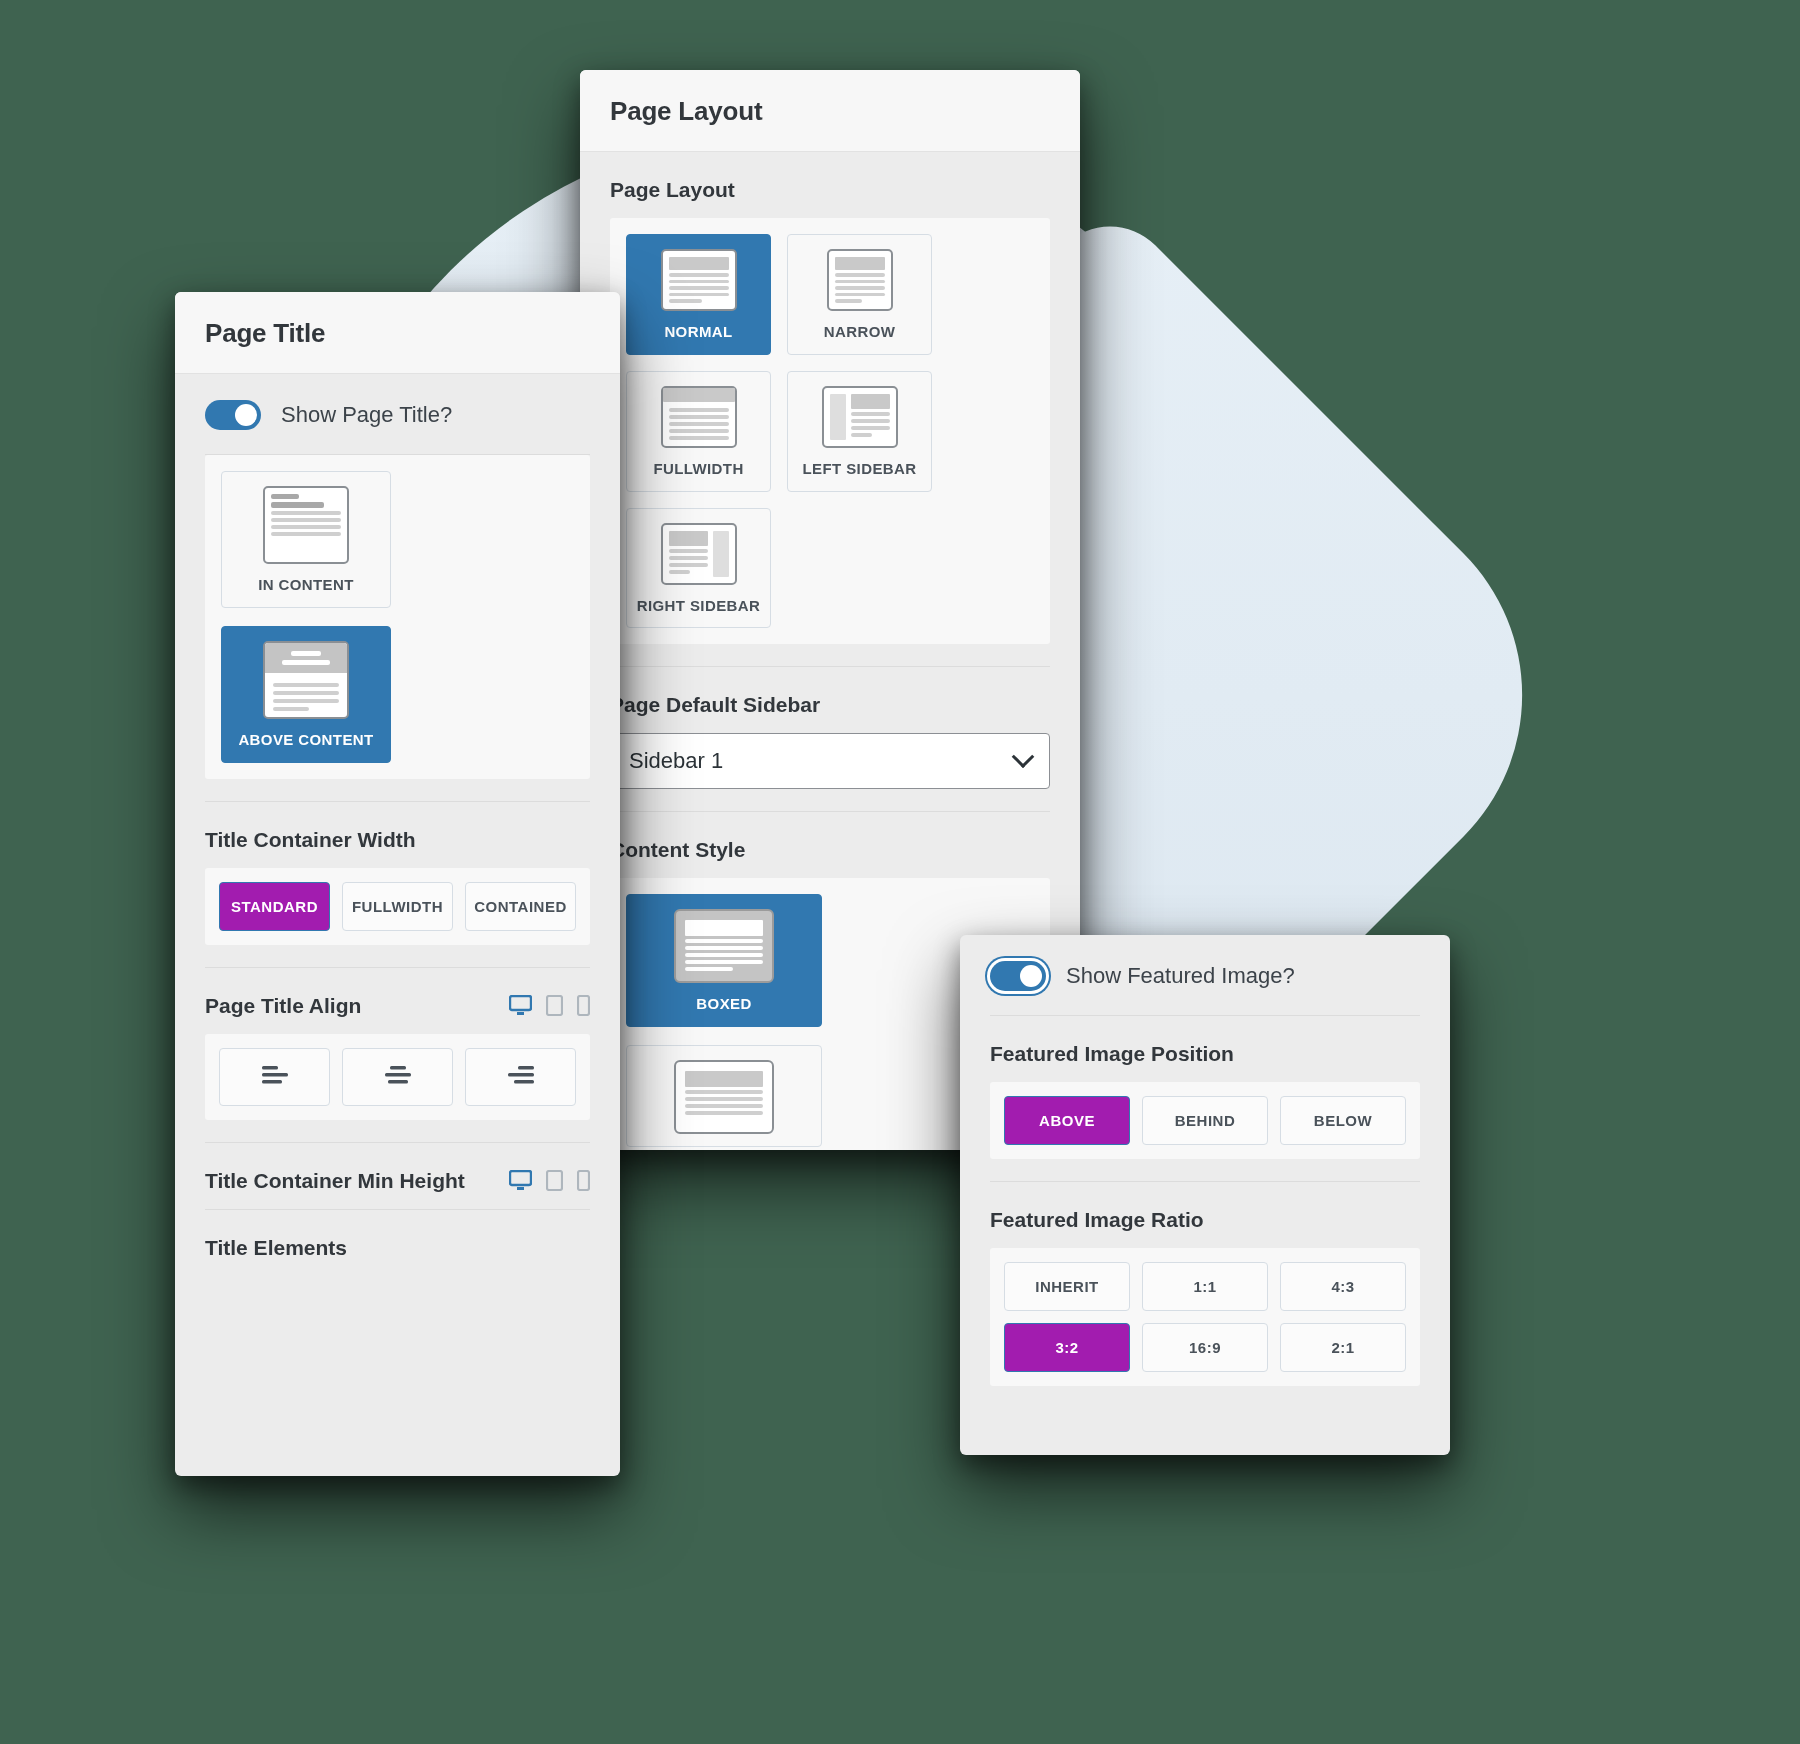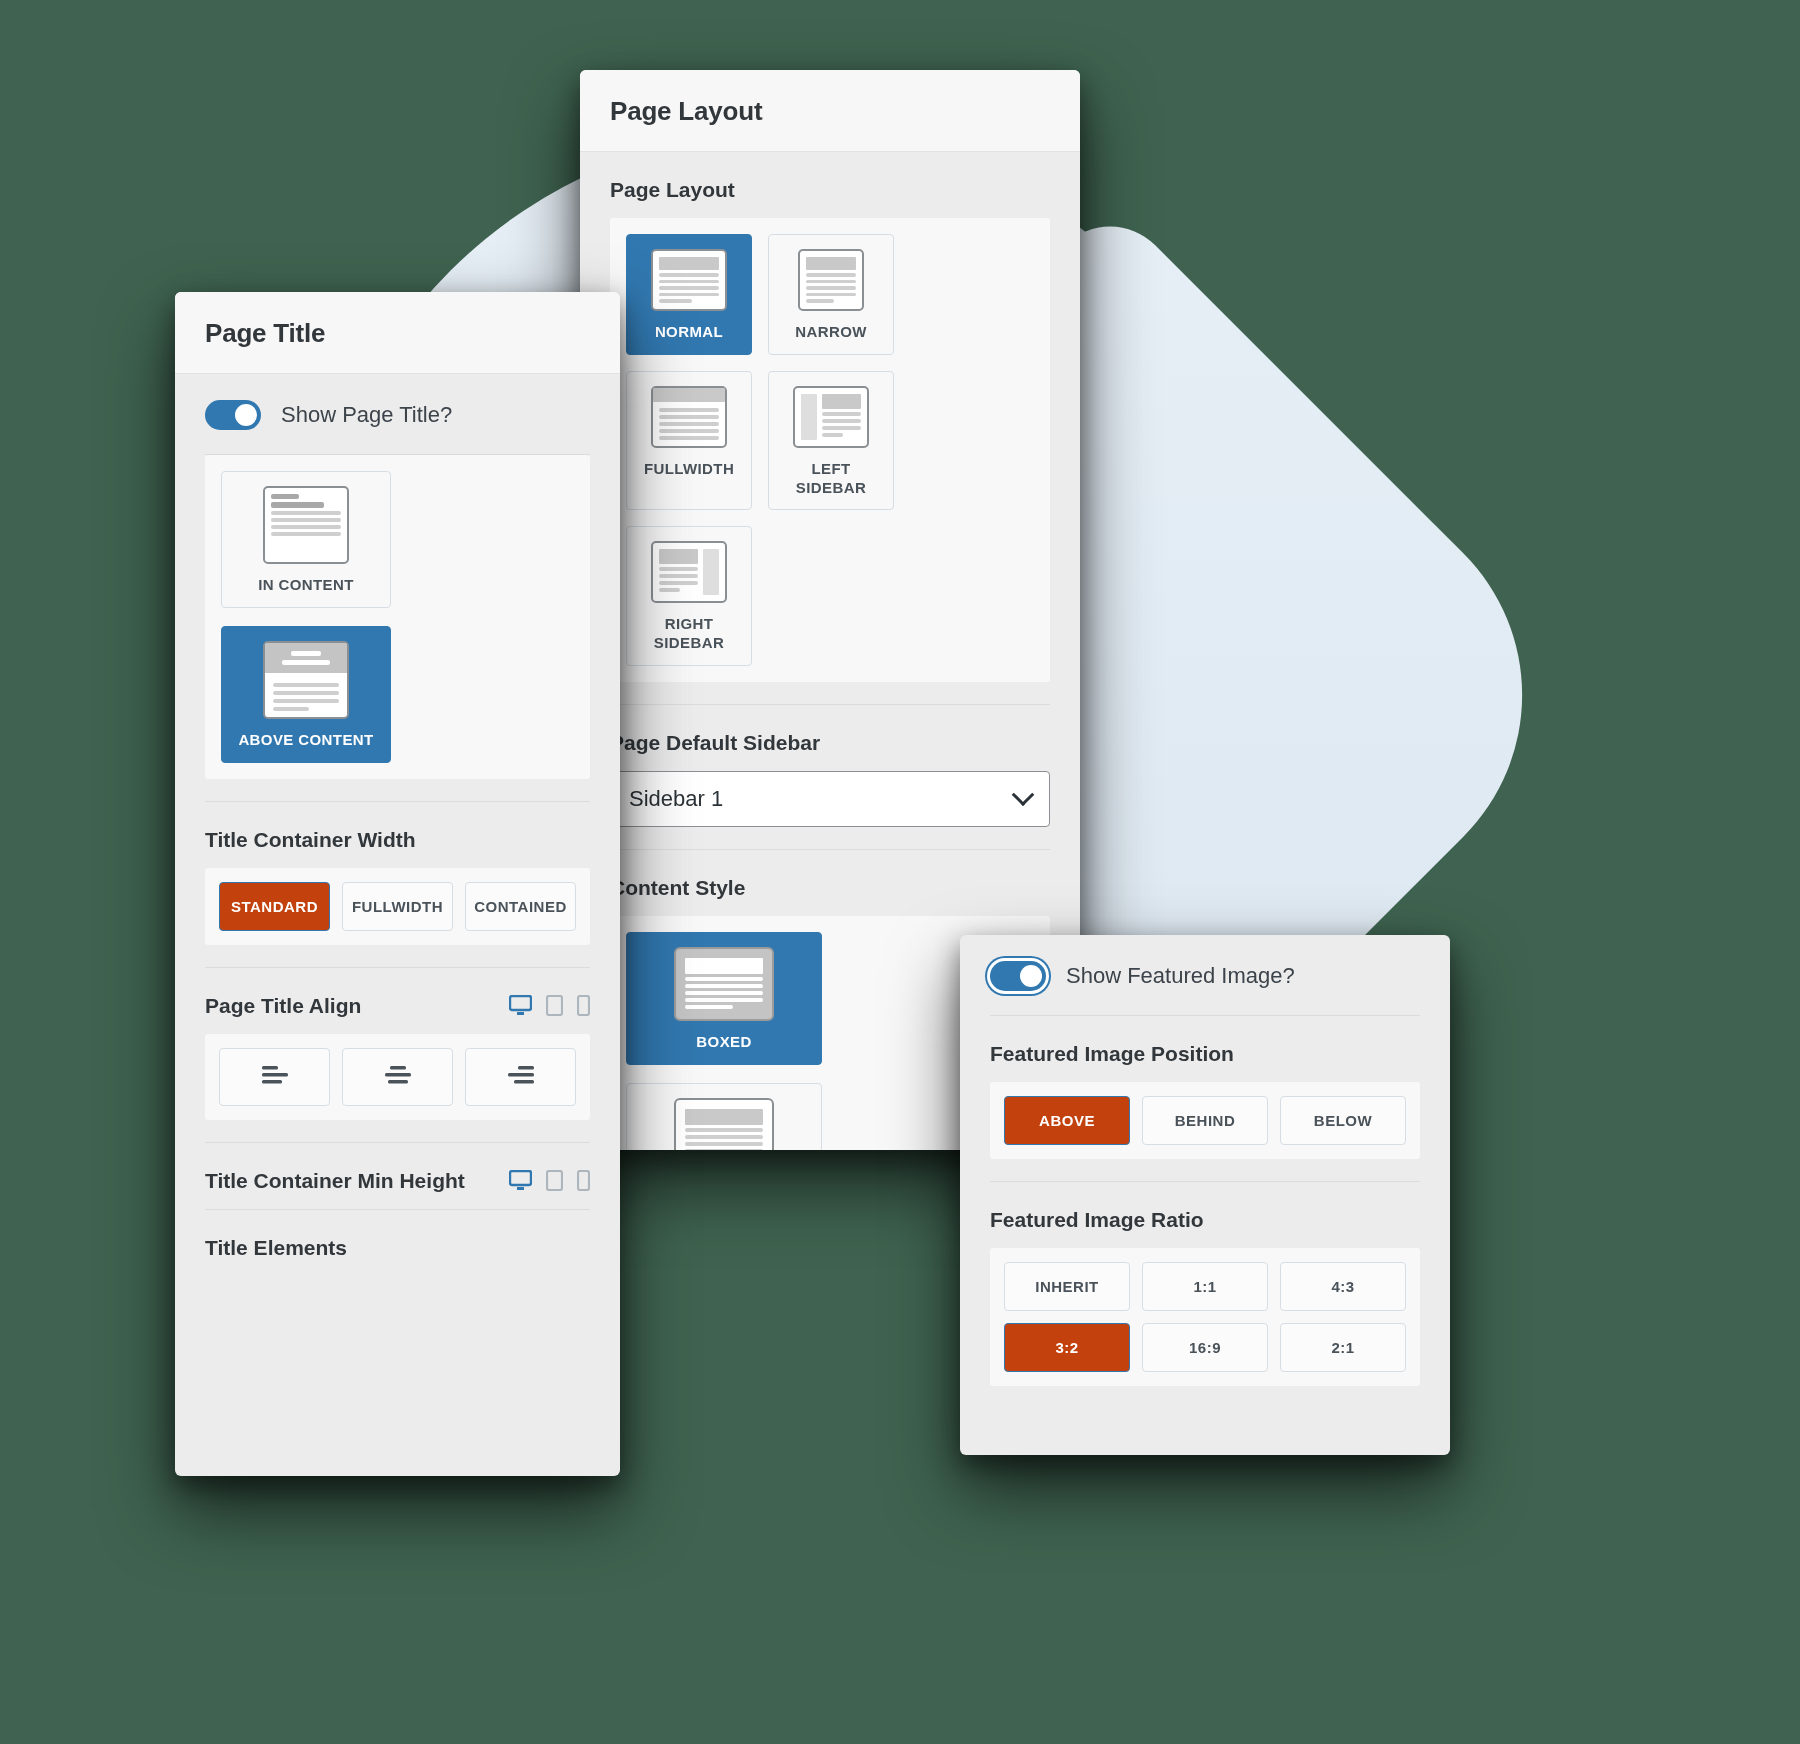--- a/index.html
+++ b/index.html
@@ -54,21 +54,21 @@
     padding: 26px 0 16px 0;
   }
   .section-label-row .section-label { padding: 0; }
   .divider { height: 1px; background: #dcdcdc; margin: 22px 0 0 0; }
   .divider-tight { height: 1px; background: #dcdcdc; }
 
   
   .card-area { background: #f8f8f8; padding: 16px; border-radius: 3px; }
   .card-grid { display: flex; flex-wrap: wrap; gap: 16px; }
   .lcard {
-    width: 126px; background: #f8f8f8;
+    width: 145px; background: #f8f8f8;
     border: 1px solid #d6dde4; border-radius: 4px;
     display: flex; flex-direction: column; align-items: center;
     padding: 14px 6px 12px 6px; cursor: pointer;
   }
   .lcard.sel { background: #3178b0; border-color: #3178b0; }
   .lcard .cap {
     margin-top: 12px; font-size: 15px; font-weight: bold; letter-spacing: .4px;
     color: #4a525a; text-align: center; line-height: 1.25; text-transform: uppercase;
   }
   .lcard.sel .cap { color: #fff; }
@@ -89,21 +89,21 @@
   .thumb-col-main { flex: 1; display: flex; flex-direction: column; gap: 3px; }
 
   
   .seg-area { background: #f8f8f8; padding: 14px; border-radius: 3px; display: flex; gap: 12px; }
   .seg {
     flex: 1; text-align: center; padding: 15px 6px;
     border: 1px solid #d6dde4; border-radius: 4px; background: #fbfbfb;
     font-size: 15px; font-weight: bold; letter-spacing: .5px; color: #4a525a;
     cursor: pointer; text-transform: uppercase;
   }
-  .seg.sel { background: #c2410c; border-color: #3178b0; color: #fff; }
+  .seg.sel { background: #a21caf; border-color: #3178b0; color: #fff; }
 
   
   .toggle-row { display: flex; align-items: center; gap: 20px; padding: 26px 0 24px 0; }
   .toggle {
     width: 56px; height: 30px; border-radius: 15px; background: #3178b0;
     position: relative; cursor: pointer; flex: none;
   }
   .toggle .knob {
     position: absolute; top: 4px; right: 4px;
     width: 22px; height: 22px; border-radius: 50%; background: #fff;

